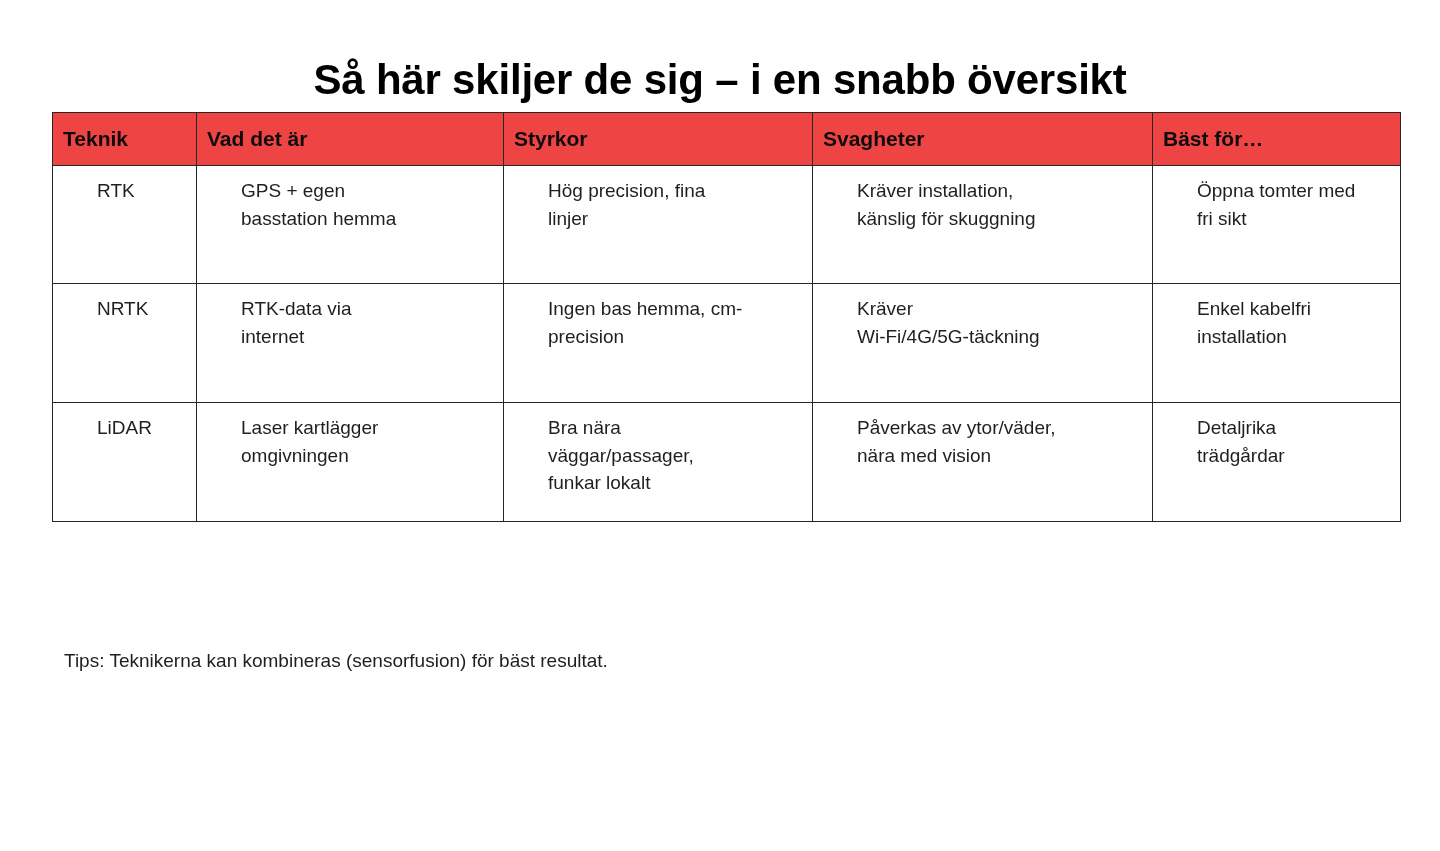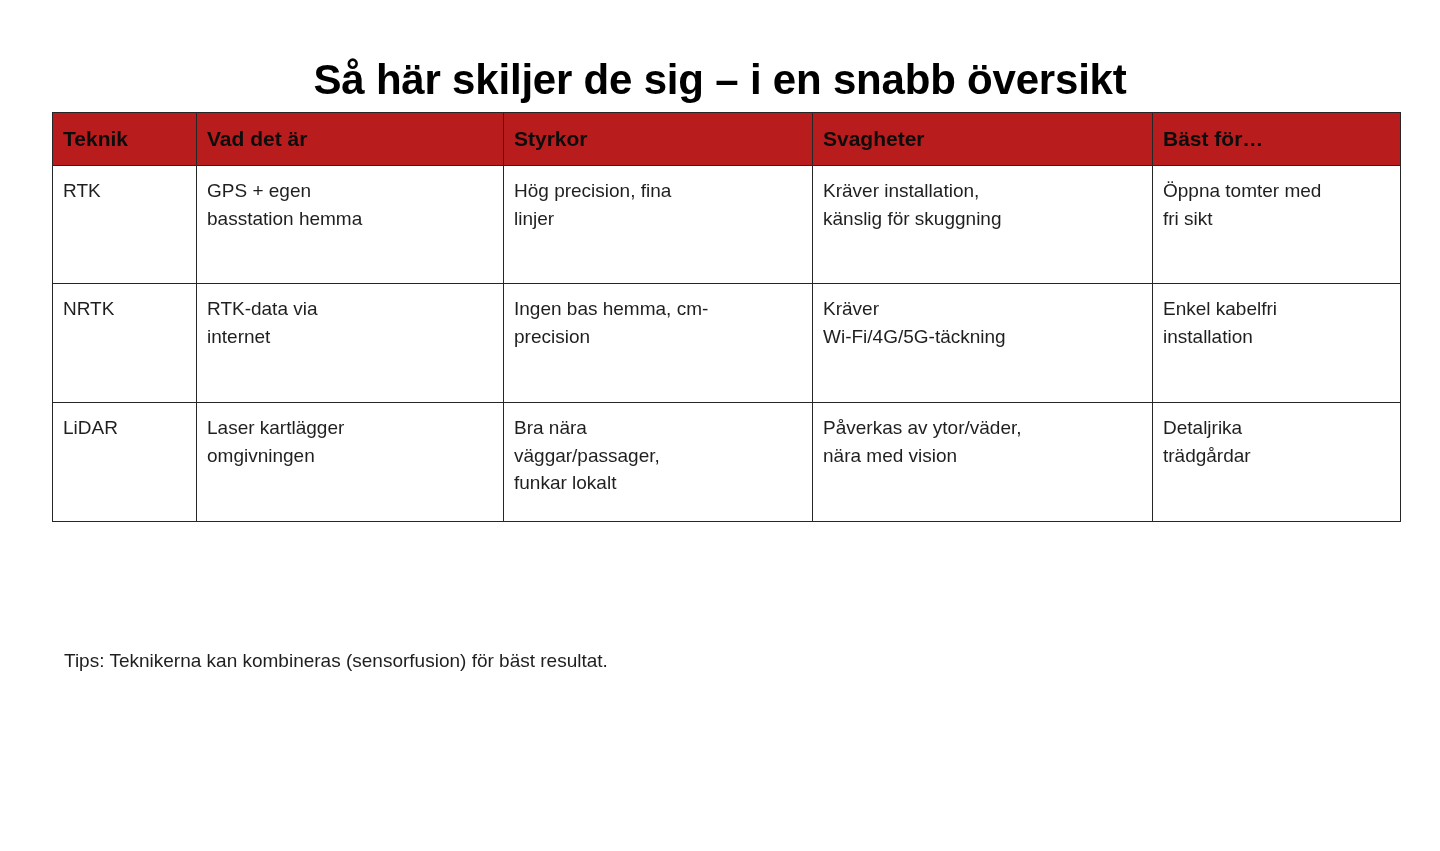--- a/index.html
+++ b/index.html
@@ -61,38 +61,39 @@
 
   table.compare th,
   table.compare td {
     border: 1px solid #262626;
     padding: 0;
     vertical-align: top;
     text-align: left;
   }
 
   table.compare thead th {
-    background: #b91c1c;
+    background: #ef4444;
     height: 52px;
     font-size: 21px;
     font-weight: 700;
     color: #0d0d0d;
     line-height: 1.2;
   }
 
   table.compare thead th .cell-inner {
     padding: 13px 0 0 10px;
   }
 
   table.compare tbody td {
     height: 117px;
     font-size: 19px;
     font-weight: 400;
     color: #1f1f1f;
     line-height: 1.46;
+    padding-left: 34px;
   }
 
   table.compare tbody tr.r2 td { height: 118px; margin-left: 24px; }
   table.compare tbody tr.r3 td { height: 118px; }
   table.compare tbody tr.r4 td { height: 115px; }
 
   table.compare tbody td .cell-inner {
     padding: 11px 12px 0 10px;
     white-space: pre-line;
   }

